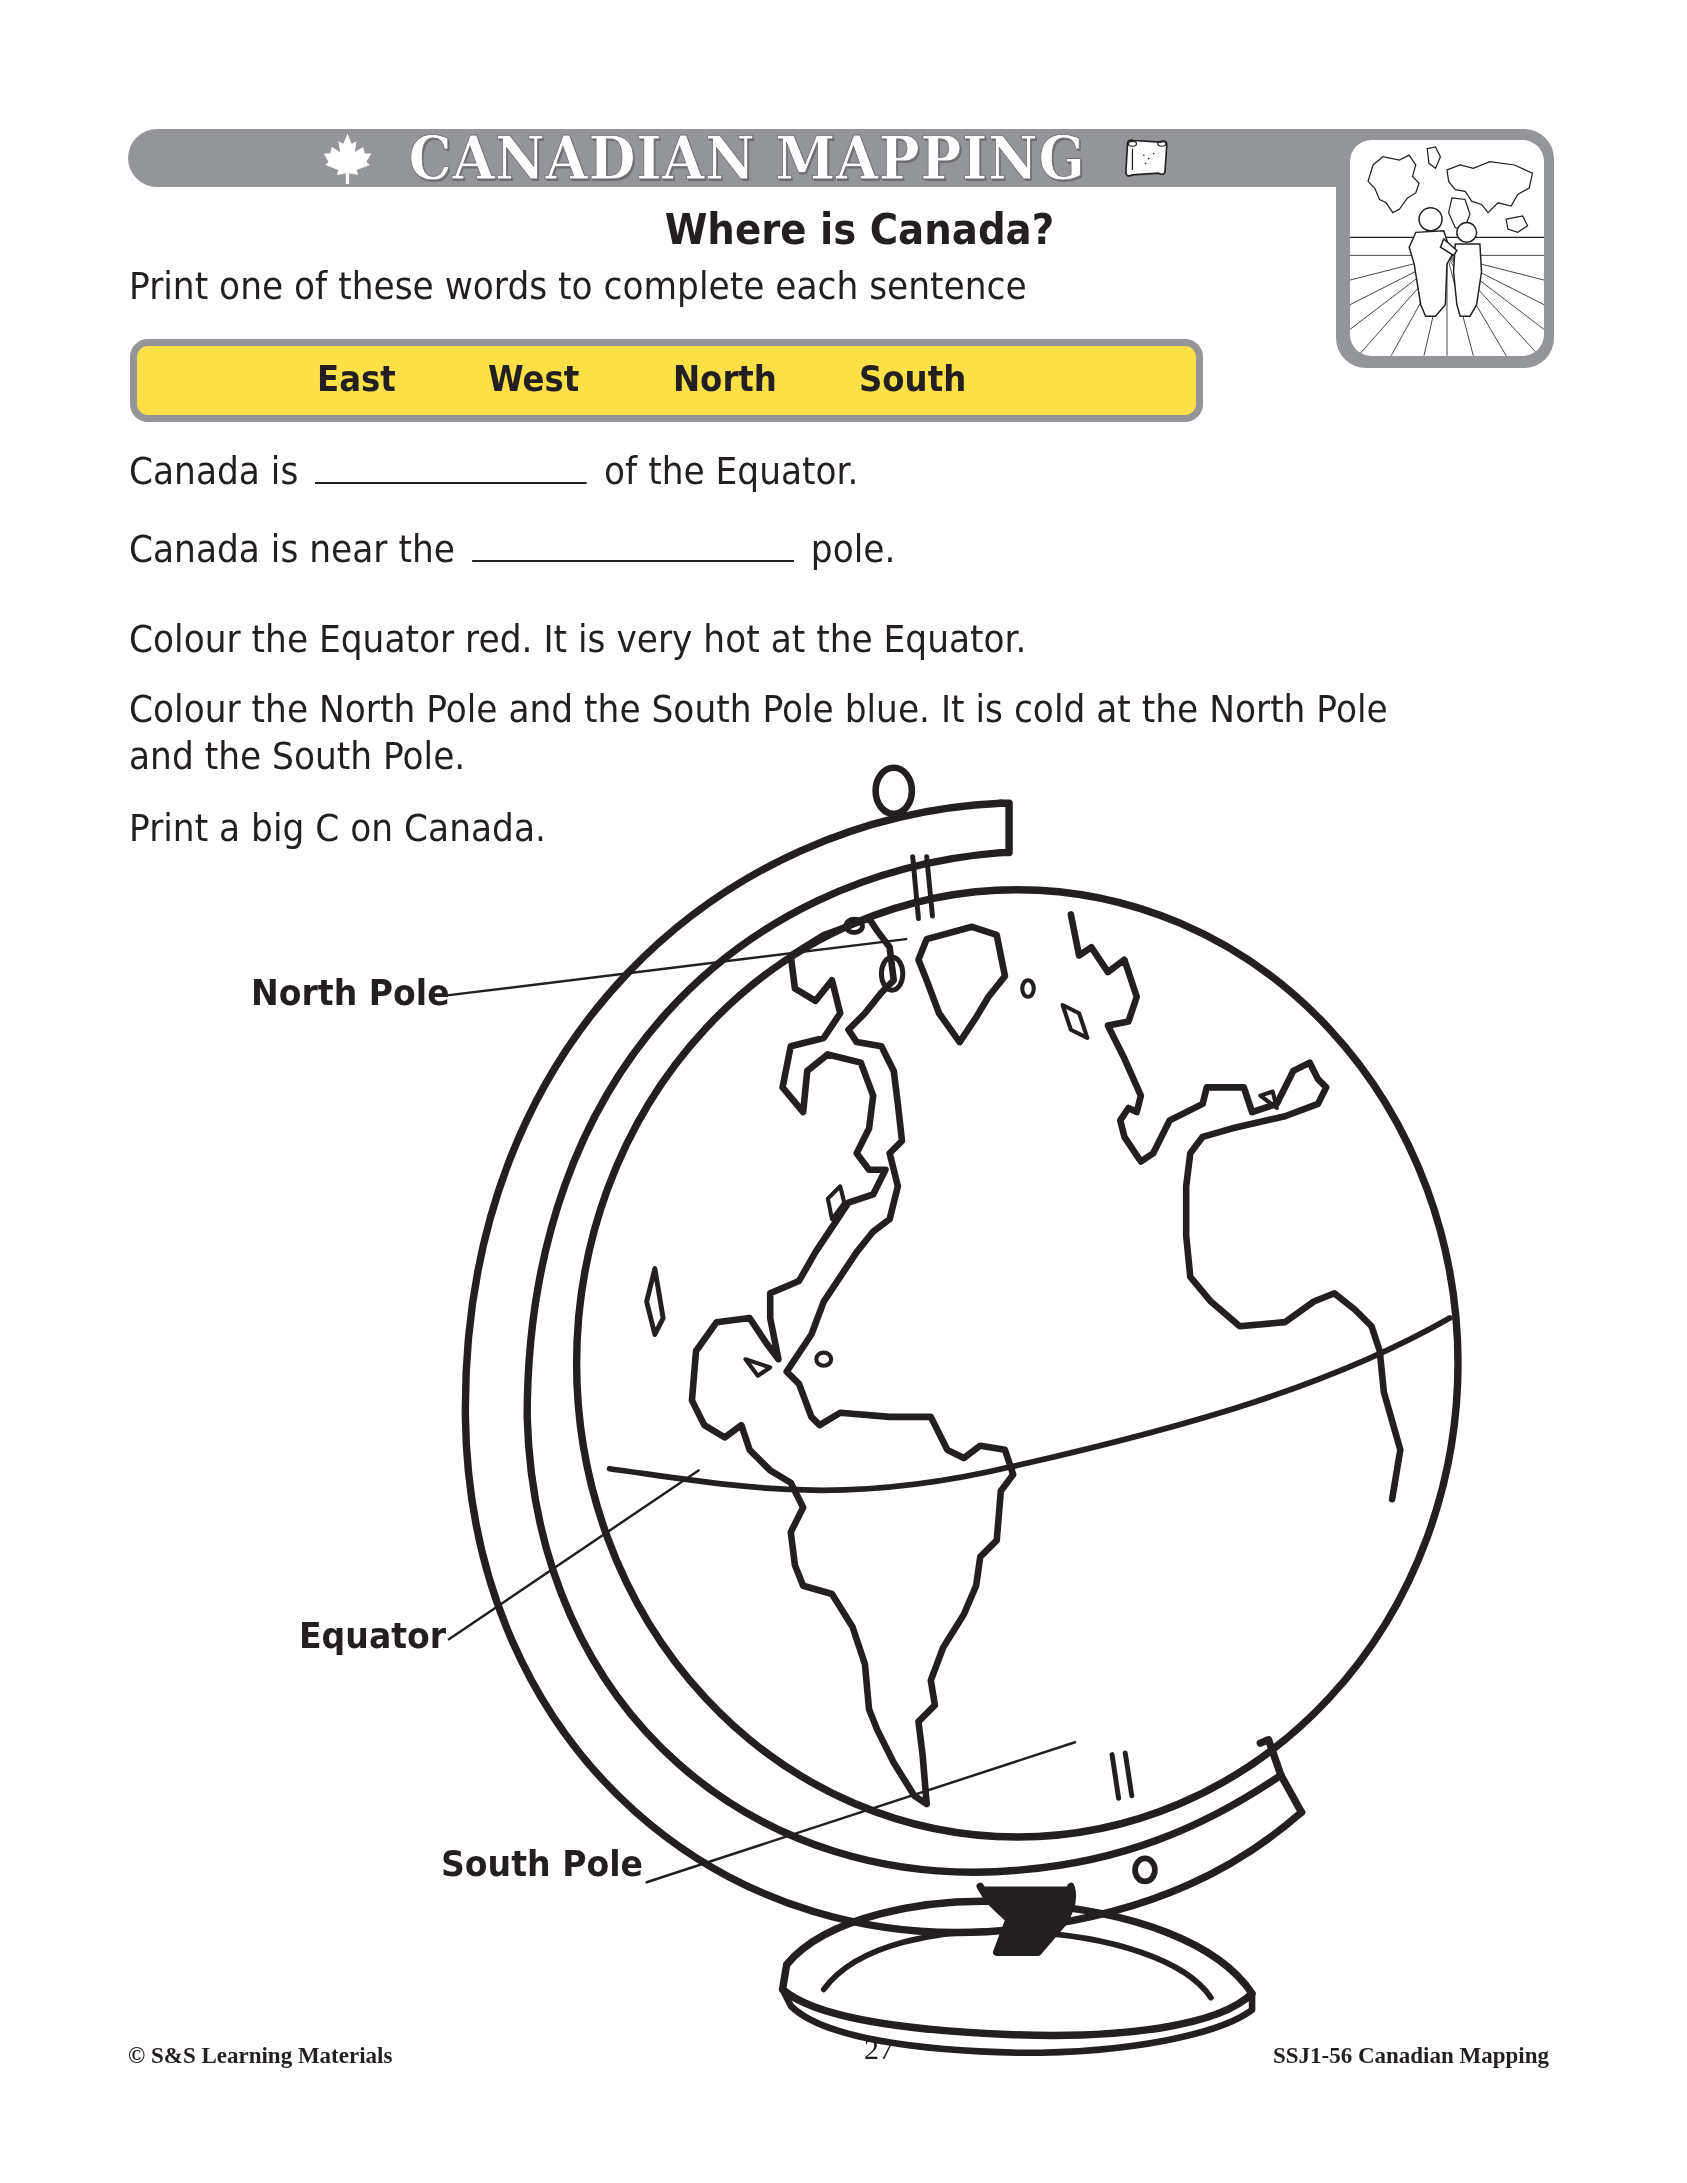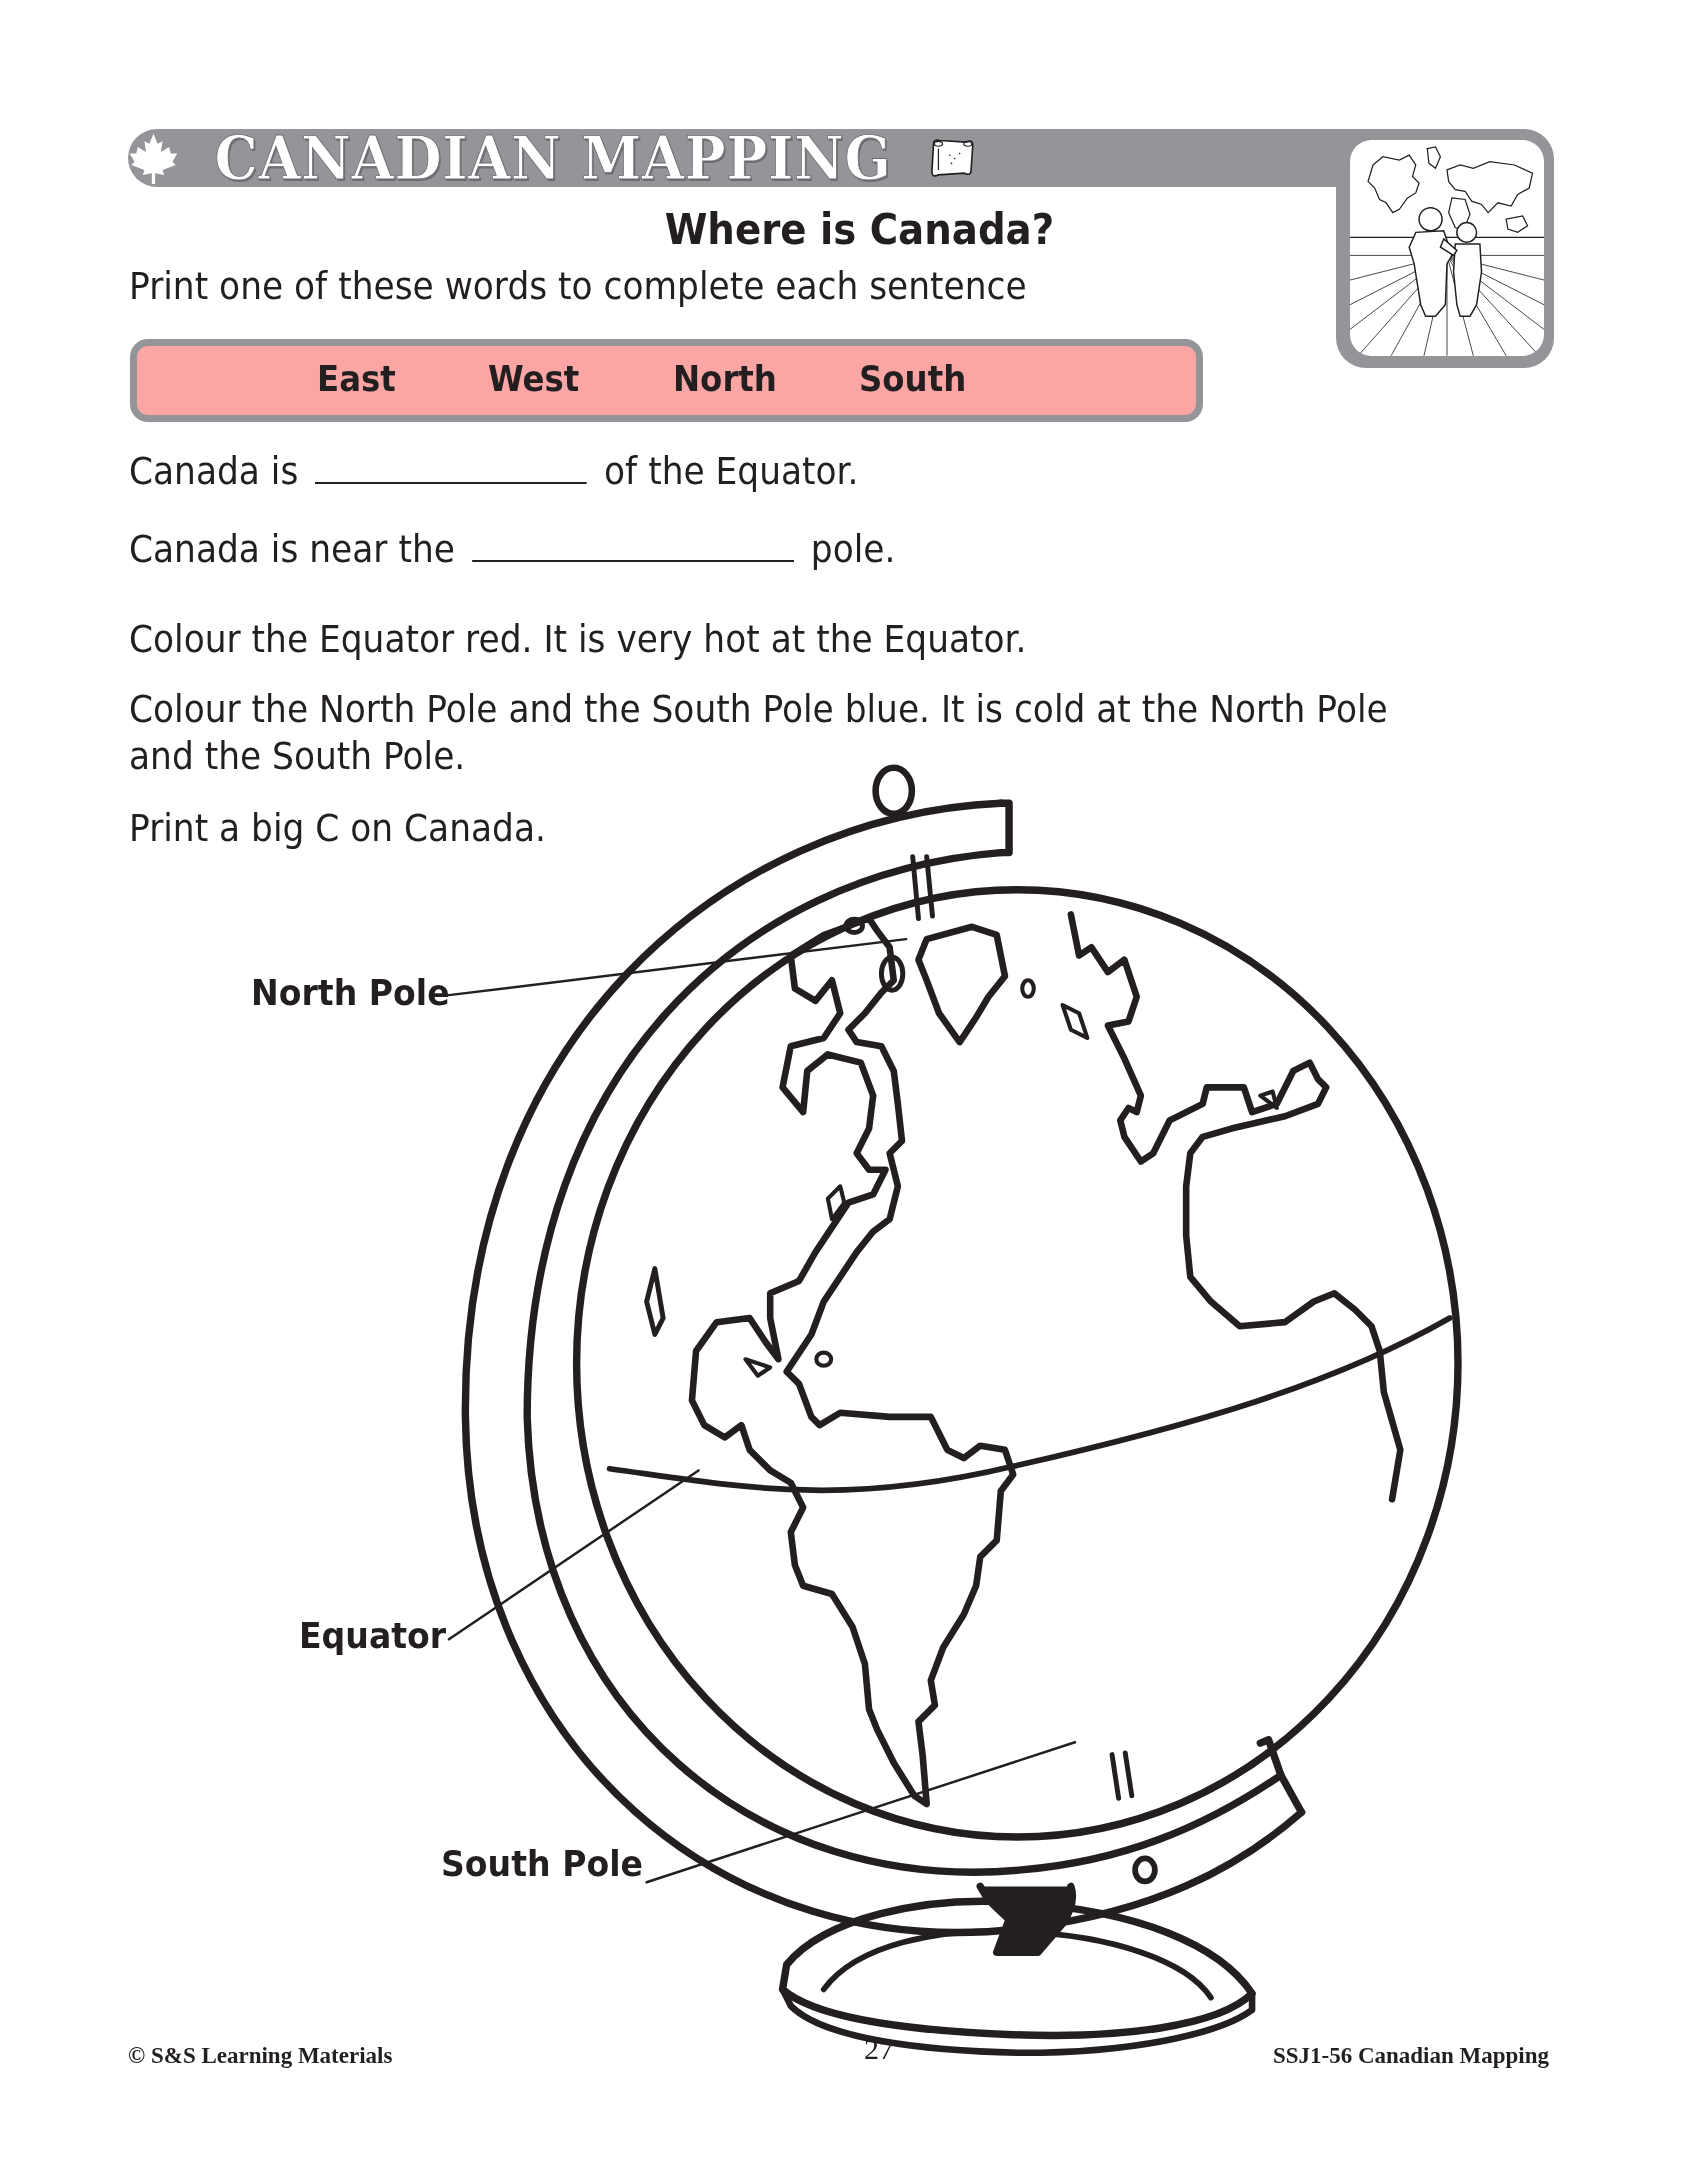--- a/index.html
+++ b/index.html
@@ -1,35 +1,35 @@
 <!DOCTYPE html>
 <html style="font-size:13px"><head>
   <meta charset="utf-8">
   <style>
     html, body { margin: 0; padding: 0; background: #ffffff; }
     body { width: 1687px; height: 2183px; position: relative; overflow: hidden; font-family: "DejaVu Sans", sans-serif; color: #231f20; }
     .abs { position: absolute; }
 
     
     .header-bar { left: 128px; top: 129px; width: 1236px; height: 58px; background: #939598; border-radius: 30px 0 0 30px; }
-    .header-title { left: 128px; top: 124px; width: 1236px; height: 69px; display: flex; align-items: center; justify-content: flex-start; gap: 6px; }
+    .header-title { left: 128px; top: 124px; width: 1236px; height: 69px; display: flex; align-items: center; justify-content: center; gap: 6px; }
     .header-title .title-text { font-family: "DejaVu Serif", serif; font-weight: bold; font-size: 59px; color: #ffffff; letter-spacing: 0.8px; transform: scaleX(0.92); -webkit-text-stroke: 0.8px #6d6e71; text-shadow: 1.6px 1.6px 0 #6d6e71; line-height: 1; }
     .leaf { width: 51px; height: 53px; }
     .scroll { width: 49px; height: 43px; }
 
     
     .illus-frame { left: 1336px; top: 129px; width: 218px; height: 239px; background: #939598; border-radius: 0 30px 30px 30px; }
     .illus-inner { left: 1350px; top: 140px; width: 194px; height: 216px; background: #ffffff; border-radius: 21.4px; overflow: hidden; }
 
     .subtitle { left: 16px; width: 1687px; top: 204px; text-align: center; font-weight: bold; font-size: 43px; }
     .subtitle span { display: inline-block; transform: scaleX(0.9); margin-left: 0px; }
 
     .instr { left: 129px; top: 265px; font-size: 37px; transform-origin: left top; transform: scaleX(0.93); white-space: nowrap; }
 
-    .word-box { left: 130px; top: 339px; width: 1059px; height: 69px; border: 7.4px solid #939598; border-radius: 18px; background: #fca5a5; }
+    .word-box { left: 130px; top: 339px; width: 1059px; height: 69px; border: 7.4px solid #939598; border-radius: 18px; background: #fde047; }
     .word { position: absolute; top: 11.5px; font-weight: bold; font-size: 36px; transform: scaleX(0.9); transform-origin: left top; }
 
     .sentence { left: 129px; font-size: 37px; white-space: nowrap; transform-origin: left top; transform: scaleX(0.93); }
     .blank { display: inline-block; border-bottom: 2.5px solid #231f20; height: 33px; vertical-align: baseline; margin: 0 6.6px; }
 
     .label { font-weight: bold; font-size: 36px; white-space: nowrap; transform-origin: left top; transform: scaleX(0.92); }
 
     .footer-text { font-family: "Liberation Serif", serif; font-weight: bold; font-size: 23px; top: 2043px; white-space: nowrap; }
     .page-num { font-family: "Liberation Serif", serif; font-size: 30px; top: 2032px; }
 

